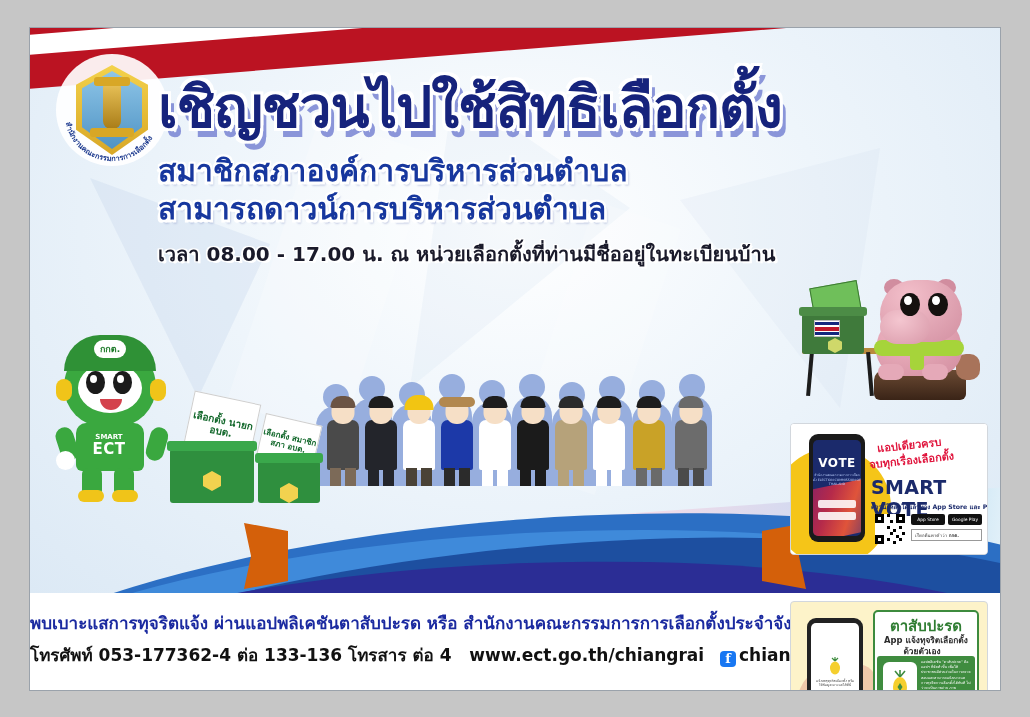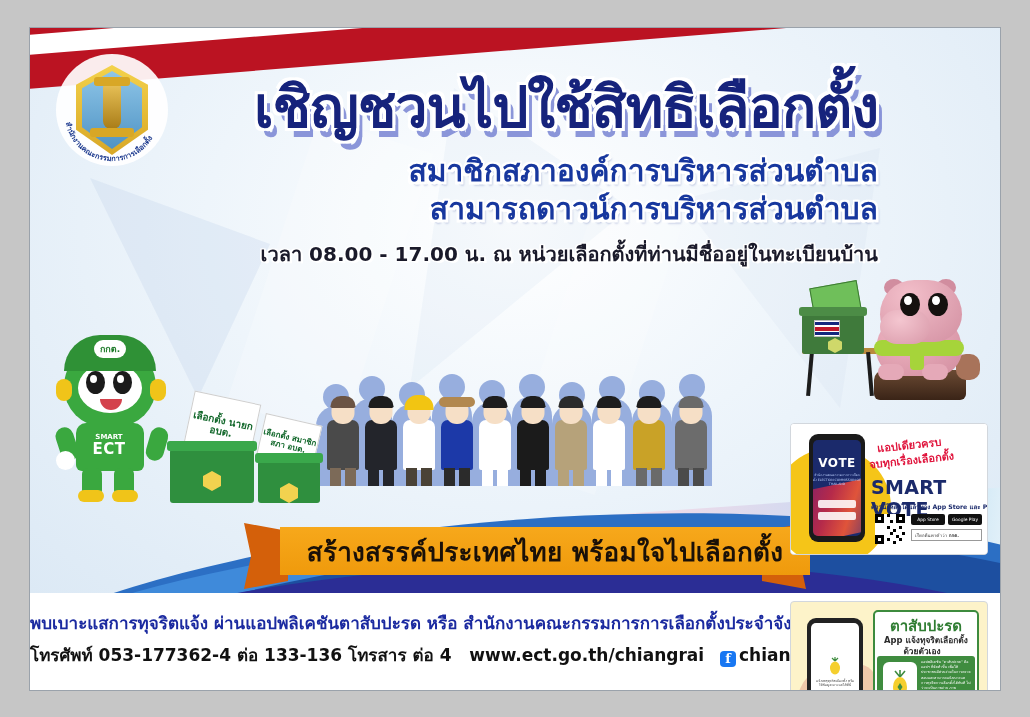--- a/index.html
+++ b/index.html
@@ -65,21 +65,21 @@
     background:#d8a726;border-radius:3px;
   }
   #emblem-text{
     position:absolute;inset:0;
   }
   #emblem-text svg{width:112px;height:112px;}
   #emblem-text text{font-size:7.4px;fill:#1d3a8f;font-family:"DejaVu Sans",sans-serif;font-weight:bold;}
 
   
   #headline{
-    position:absolute;left:148px;top:50px;width:700px;text-align:right;
+    position:absolute;left:128px;top:50px;width:700px;text-align:left;
   }
   #title-main{
     font-size:57px;line-height:1.04;font-weight:bold;color:#16237c;
     letter-spacing:-1px;
     text-shadow:
       2px 0 0 #fff,-2px 0 0 #fff,0 2px 0 #fff,0 -2px 0 #fff,
       2px 2px 0 #fff,-2px 2px 0 #fff,2px -2px 0 #fff,-2px -2px 0 #fff,
       3px 3px 0 #fff,-3px 3px 0 #fff,3px -3px 0 #fff,-3px -3px 0 #fff,
       6px 9px 0 rgba(120,132,210,.85);
   }
@@ -518,23 +518,20 @@
       <div class="hp-ear" id="hp-ear-l"></div>
       <div class="hp-ear" id="hp-ear-r"></div>
       <div id="hp-head"></div>
       <div id="hp-snout"></div>
       <div class="hp-eye" id="hp-eye-l"></div>
       <div class="hp-eye" id="hp-eye-r"></div>
     </div>
 
     <div class="tail" id="tail-l"></div>
     <div class="tail" id="tail-r"></div>
-    <div id="slogan-banner">
-      <span>สร้างสรรค์ประเทศไทย พร้อมใจไปเลือกตั้ง</span>
-    </div>
   </div>
 
   <div class="card" id="card-smartvote">
     <div id="sv-bg"></div>
     <div id="sv-circle"></div>
     <div id="sv-phone">
       <div id="sv-screen">
         <div class="wave"></div>
         <div class="vt">VOTE</div>
         <div class="vsub">สำนักงานคณะกรรมการการเลือกตั้ง ELECTION COMMISSION OF THAILAND</div>

